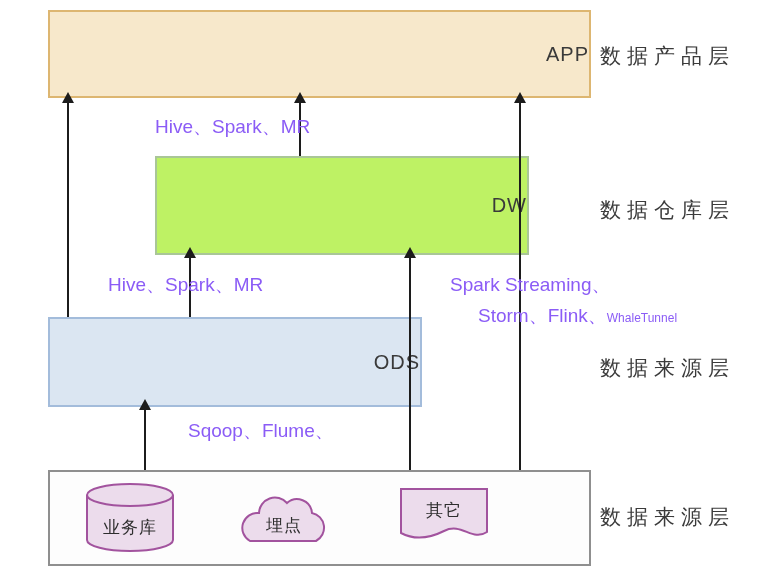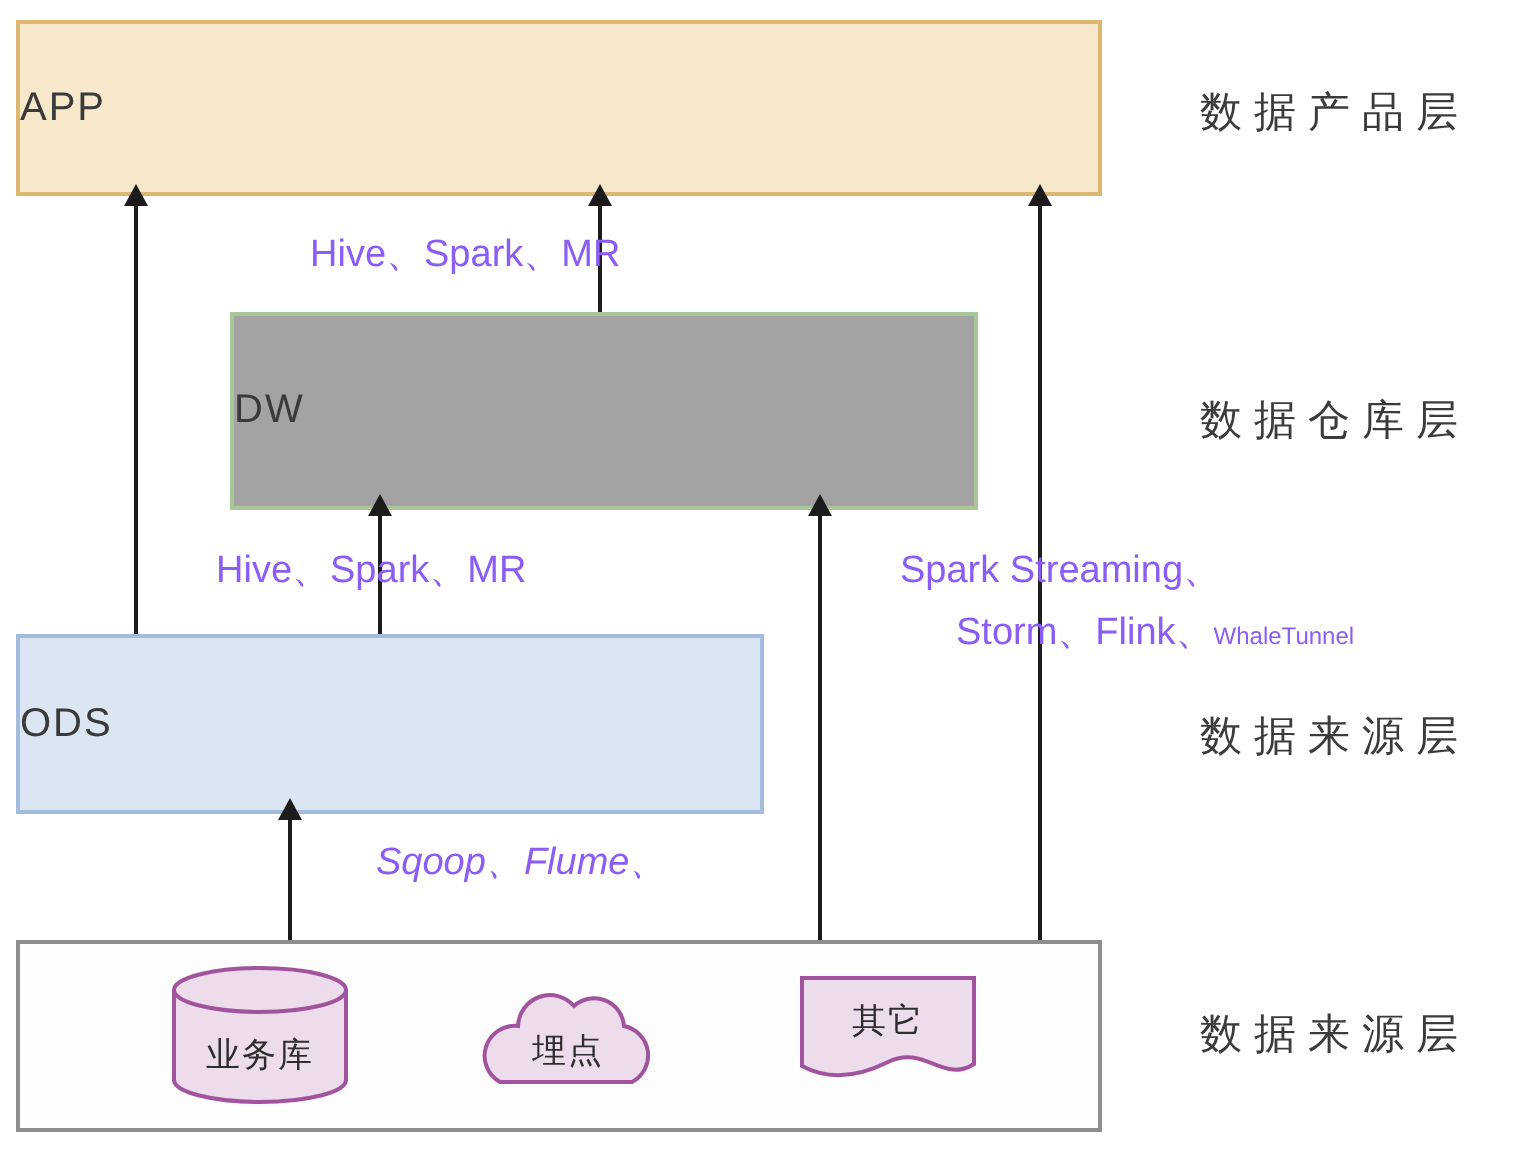--- a/index.html
+++ b/index.html
@@ -9,30 +9,31 @@
     height: 576px;
     background: #ffffff;
     overflow: hidden;
     font-family: "Liberation Sans", sans-serif;
     color: #333333;
   }
   .box {
     position: absolute;
     display: flex;
     align-items: center;
-    justify-content: flex-start;
+    justify-content: flex-end;
     box-sizing: border-box;
+    margin-left: 40px;
   }
   .box-label {
     font-size: 20px;
     letter-spacing: 1px;
     color: #3a3a3a;
   }
   .app-box    { left: 8px;   top: 10px;  width: 543px; height: 88px; background: #f7e8cb; border: 2px solid #ddb671; }
-  .dw-box     { left: 115px; top: 156px; width: 374px; height: 99px; background: #a3a3a3; border: 2px solid #a9c697; }
+  .dw-box     { left: 115px; top: 156px; width: 374px; height: 99px; background: #bef264; border: 2px solid #a9c697; }
   .ods-box    { left: 8px;   top: 317px; width: 374px; height: 90px; background: #dbe6f2; border: 2px solid #a3bcdb; }
   .source-box { left: 8px;   top: 470px; width: 543px; height: 96px; background: #fdfdfd; border: 2px solid #8f8f8f; }
 
   .side-label {
     position: absolute;
     left: 600px;
     font-size: 21px;
     letter-spacing: 6px;
     color: #3b3b3b;
     white-space: nowrap;
@@ -127,21 +128,21 @@
     </div>
 
   <div class="ann" style="left:155px; top:114px;">Hive、Spark、MR</div>
   <div class="ann" style="left:108px; top:272px;">Hive、Spark、MR</div>
 
   <div class="ann" style="left:450px; top:272px;">Spark Streaming、</div>
   <div class="ann" style="left:478px; top:303px;">
     <span>Storm、Flink、</span><span class="suffix">WhaleTunnel</span>
   </div>
 
-  <div class="ann" style="left:188px; top:418px;font-style:italic;">Sqoop、Flume、</div>
+  <div class="ann" style="left:188px; top:418px;">Sqoop、Flume、</div>
 
   <div class="shape" style="left:84px; top:482px; width:92px; height:72px;">
     <svg width="92" height="72" viewBox="0 0 92 72">
       <path d="M3 13 v45 a43 11 0 0 0 86 0 v-45"></path>
       <ellipse cx="46" cy="13" rx="43" ry="11"></ellipse>
     </svg>
     <div class="shape-label" style="top:34px;">业务库</div>
   </div>
 
   <div class="shape" style="left:398px; top:486px; width:92px; height:62px;">

